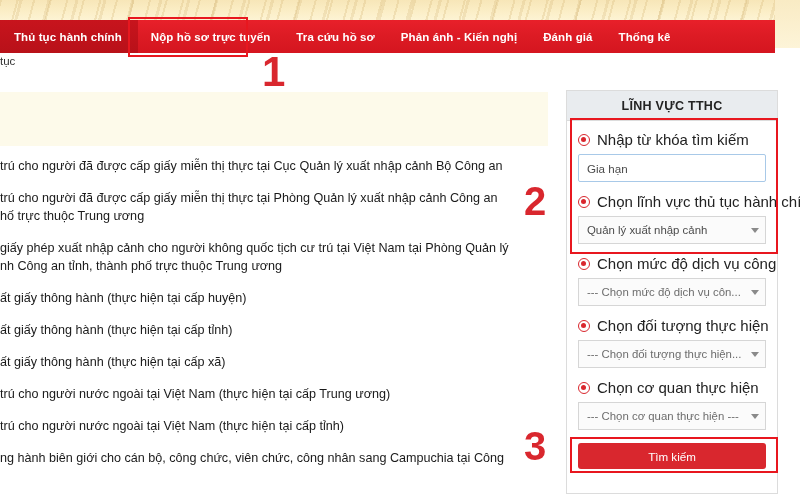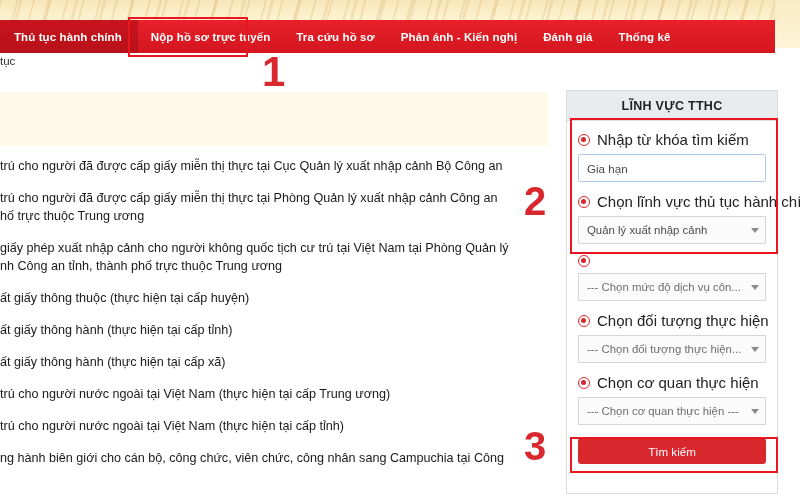--- a/index.html
+++ b/index.html
@@ -291,21 +291,21 @@
   <div class="crumb">tục</div>
 
   <div class="cream-block"></div>
 
   <div class="proc-list" id="proclist">
       <div class="proc-item">trú cho người đã được cấp giấy miễn thị thực tại Cục Quản lý xuất nhập cảnh Bộ Công an</div>
       <div class="proc-item">trú cho người đã được cấp giấy miễn thị thực tại Phòng Quản lý xuất nhập cảnh Công an
 hố trực thuộc Trung ương</div>
       <div class="proc-item">giấy phép xuất nhập cảnh cho người không quốc tịch cư trú tại Việt Nam tại Phòng Quản lý
 nh Công an tỉnh, thành phố trực thuộc Trung ương</div>
-      <div class="proc-item">ất giấy thông thuộc (thực hiện tại cấp huyện)</div>
+      <div class="proc-item">ất giấy thông hành (thực hiện tại cấp huyện)</div>
       <div class="proc-item">ất giấy thông hành (thực hiện tại cấp tỉnh)</div>
       <div class="proc-item">ất giấy thông hành (thực hiện tại cấp xã)</div>
       <div class="proc-item">trú cho người nước ngoài tại Việt Nam (thực hiện tại cấp Trung ương)</div>
       <div class="proc-item">trú cho người nước ngoài tại Việt Nam (thực hiện tại cấp tỉnh)</div>
       <div class="proc-item">ng hành biên giới cho cán bộ, công chức, viên chức, công nhân sang Campuchia tại Công</div>
     </div>
 
   <div class="num num-1">1</div>
   <div class="num num-2">2</div>
   <div class="num num-3">3</div>
@@ -323,20 +323,21 @@
             <span class="radio-label">Chọn lĩnh vực thủ tục hành chính</span>
           </div>
           <div class="select">
             <span class="select-text">Quản lý xuất nhập cảnh</span>
             <span class="select-caret"></span>
           </div>
         </div>
         <div class="field">
           <div class="radio-row">
             <span class="radio"></span>
+            <span class="radio-label">Chọn mức độ dịch vụ công</span>
           </div>
           <div class="select">
             <span class="select-text placeholder">--- Chọn mức độ dịch vụ côn...</span>
             <span class="select-caret"></span>
           </div>
         </div>
         <div class="field">
           <div class="radio-row">
             <span class="radio"></span>
             <span class="radio-label">Chọn đối tượng thực hiện</span>

